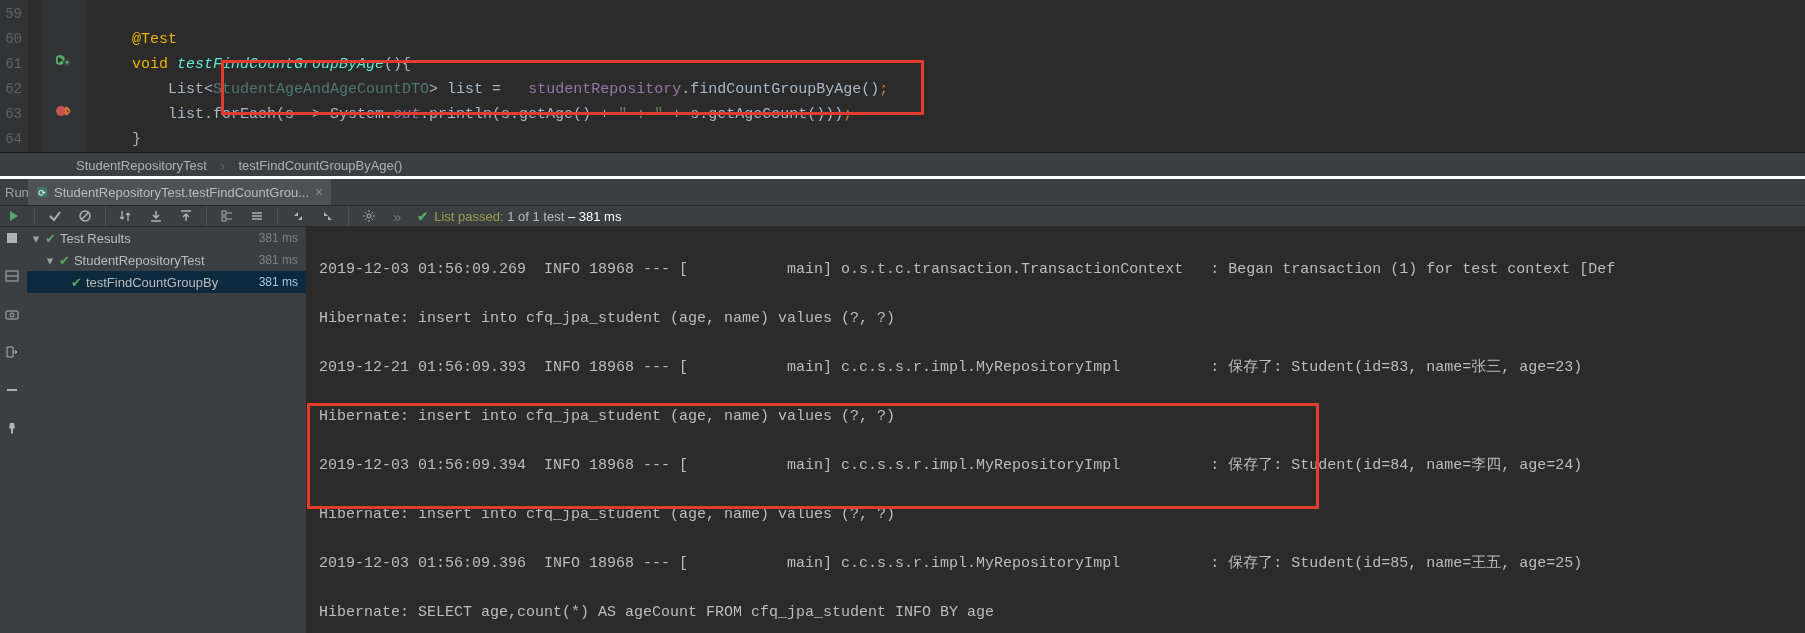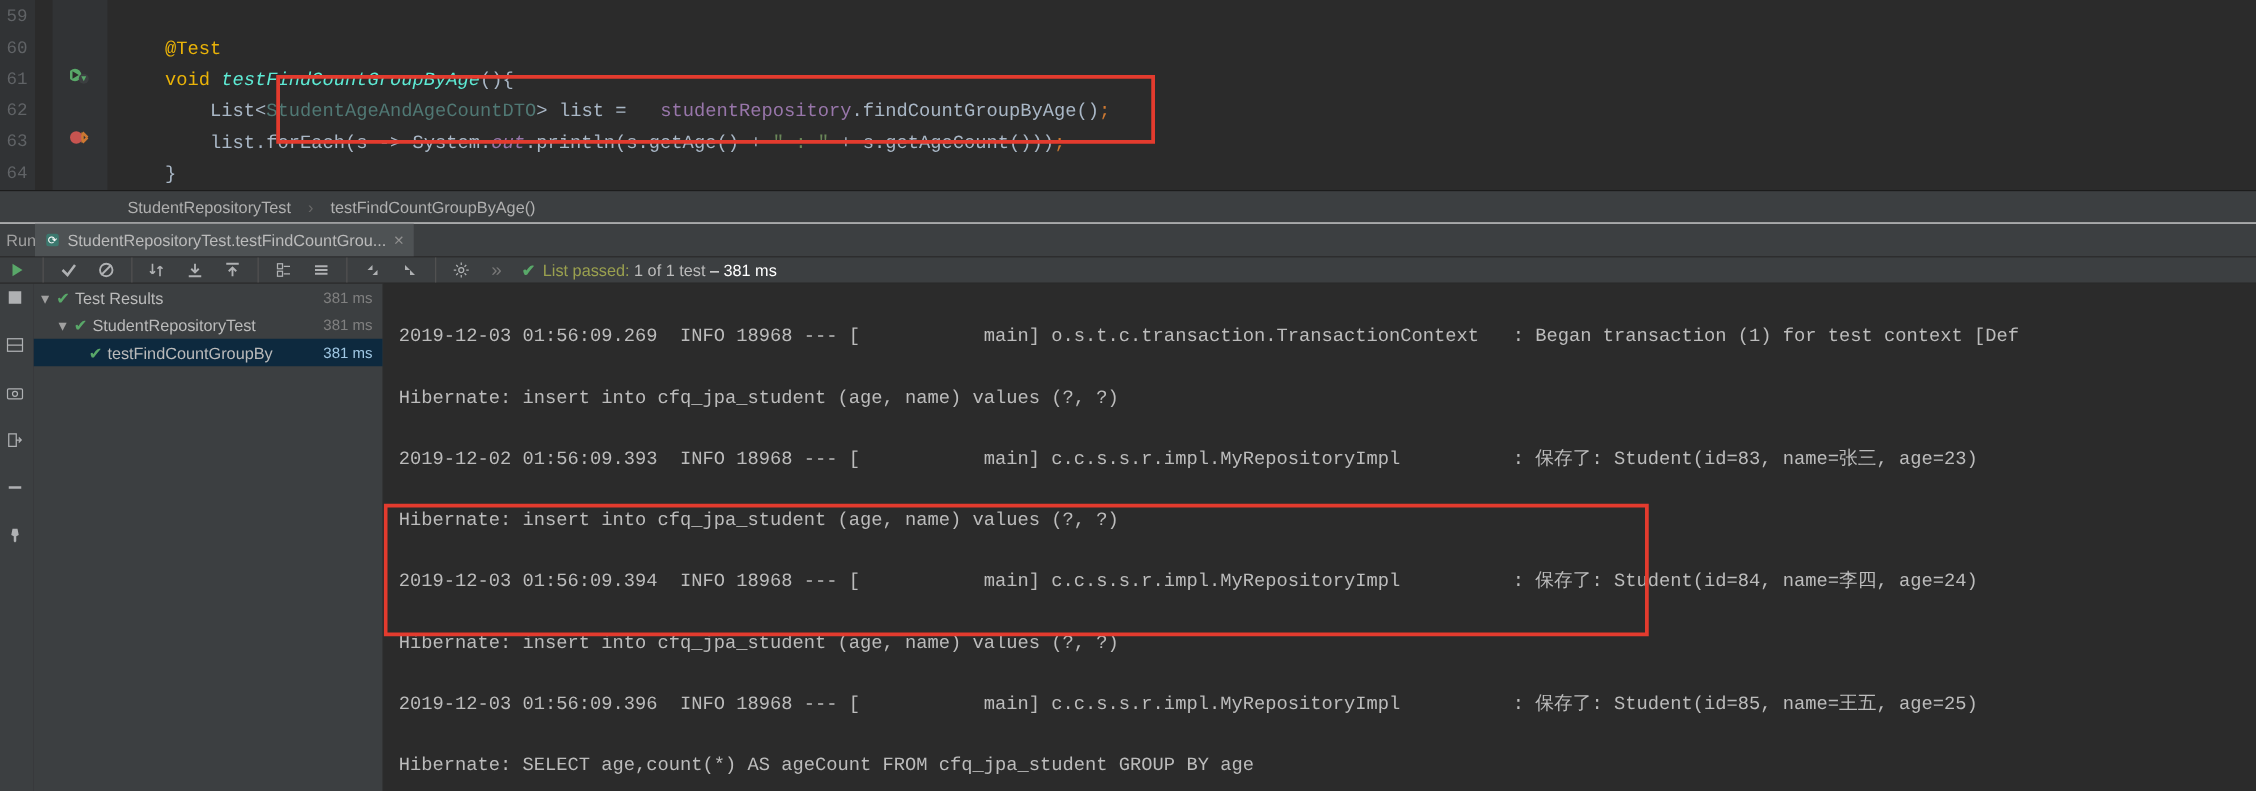--- a/index.html
+++ b/index.html
@@ -64,25 +64,25 @@
 .string { color:#6a8759; }
 .plain { color:#a9b7c6; }
 .semicolon { color:#cc7832; }
 .brace { color:#a9b7c6; }
 
 
 .breadcrumb {
   background:#3c3f41;
   height:26px;
   line-height:26px;
-  padding-left:102px;
+  padding-left:76px;
   color:#b0b0b0;
   font-size:13px;
   font-family:"Segoe UI",sans-serif;
-  border-bottom:1px solid #ffffff;
+  border-bottom:3px solid #ffffff;
 }
 .breadcrumb .sep { color:#696969; margin:0 10px; }
 
 
 .run-tabbar {
   background:#3c3f41;
   height:27px;
   display:flex;
   align-items:stretch;
   font-family:"Segoe UI",sans-serif;
@@ -358,25 +358,25 @@
           <span class="check-g">✔</span>
           <span>testFindCountGroupBy</span>
         </div>
       <span class="time">381 ms</span>
     </div>
   </div>
 
   <div class="console">
 <div>2019-12-03 01:56:09.269  INFO 18968 --- [           main] o.s.t.c.transaction.TransactionContext   : Began transaction (1) for test context [Def</div>
 <div>Hibernate: insert into cfq_jpa_student (age, name) values (?, ?)</div>
-<div>2019-12-02 01:56:09.393  INFO 18968 --- [           main] c.c.s.s.r.impl.MyRepositoryImpl          : 保存了: Student(id=83, name=张三, age=23)</div>
+<div>2019-12-21 01:56:09.393  INFO 18968 --- [           main] c.c.s.s.r.impl.MyRepositoryImpl          : 保存了: Student(id=83, name=张三, age=23)</div>
 <div>Hibernate: insert into cfq_jpa_student (age, name) values (?, ?)</div>
 <div>2019-12-03 01:56:09.394  INFO 18968 --- [           main] c.c.s.s.r.impl.MyRepositoryImpl          : 保存了: Student(id=84, name=李四, age=24)</div>
 <div>Hibernate: insert into cfq_jpa_student (age, name) values (?, ?)</div>
 <div>2019-12-03 01:56:09.396  INFO 18968 --- [           main] c.c.s.s.r.impl.MyRepositoryImpl          : 保存了: Student(id=85, name=王五, age=25)</div>
-<div>Hibernate: SELECT age,count(*) AS ageCount FROM cfq_jpa_student GROUP BY age</div>
+<div>Hibernate: SELECT age,count(*) AS ageCount FROM cfq_jpa_student INFO BY age</div>
 
 
 
 
     <div class="console-highlight"></div>
   </div>
 </div>
 
 </body></html>

